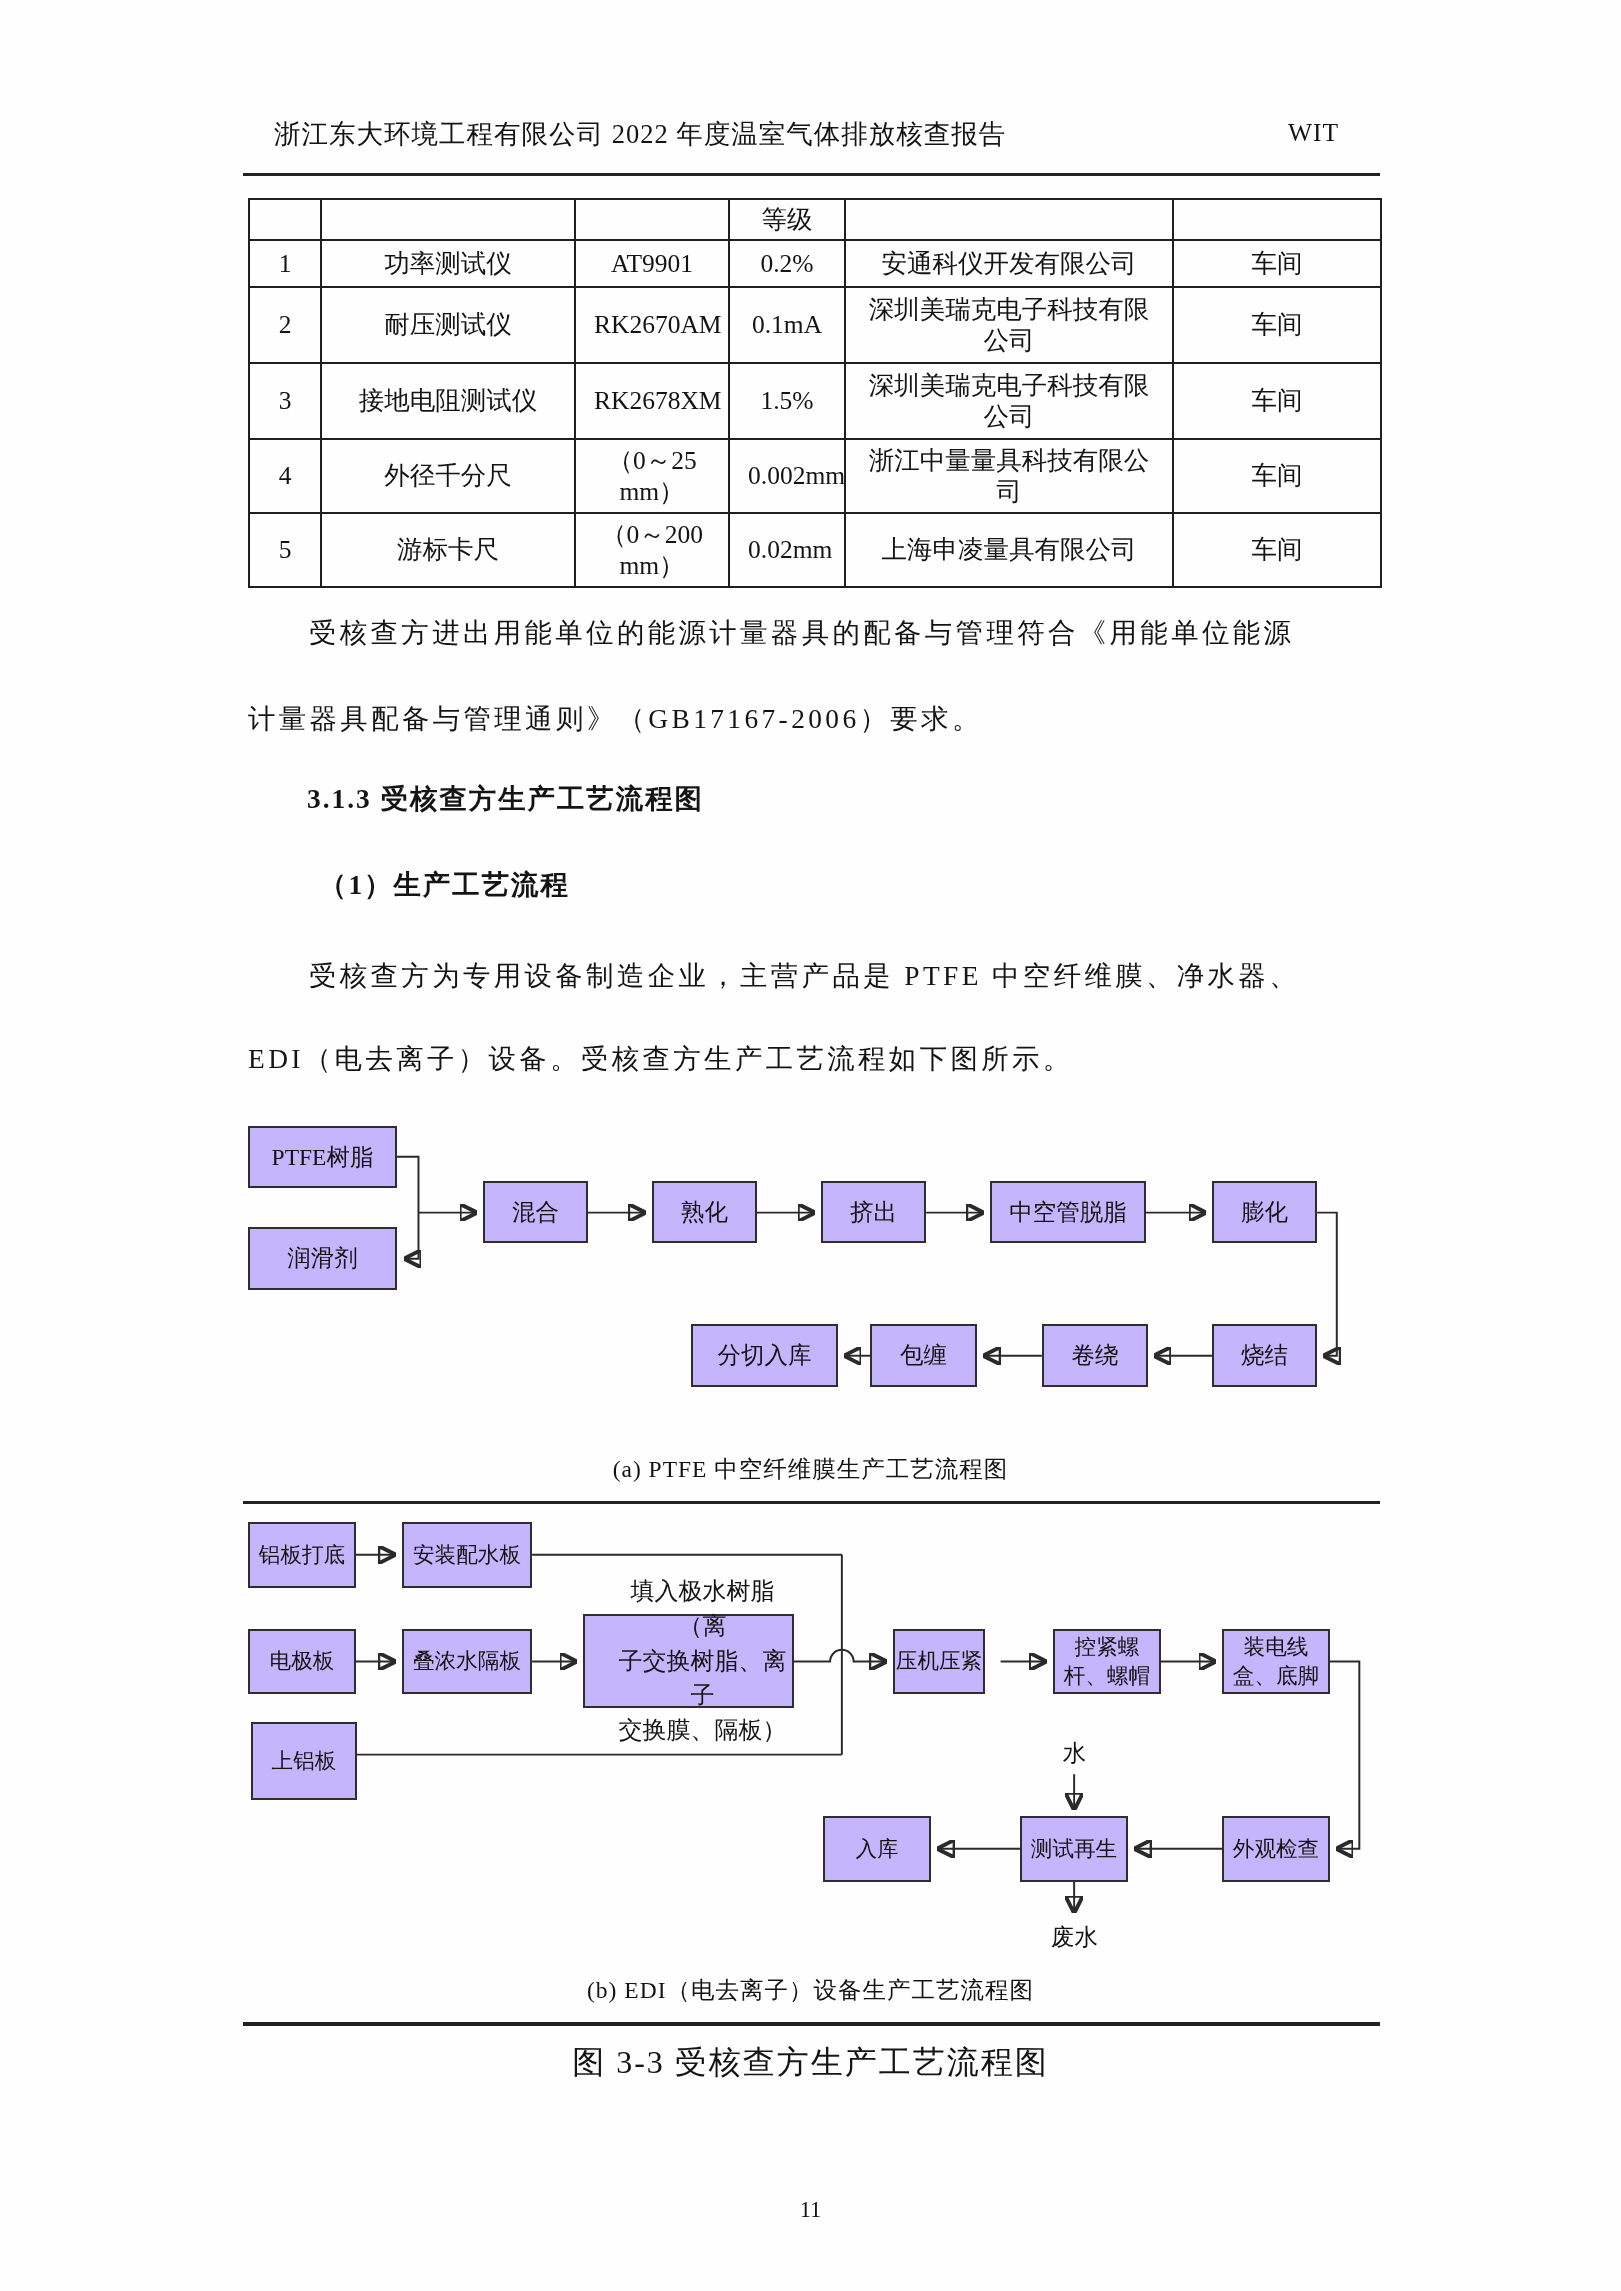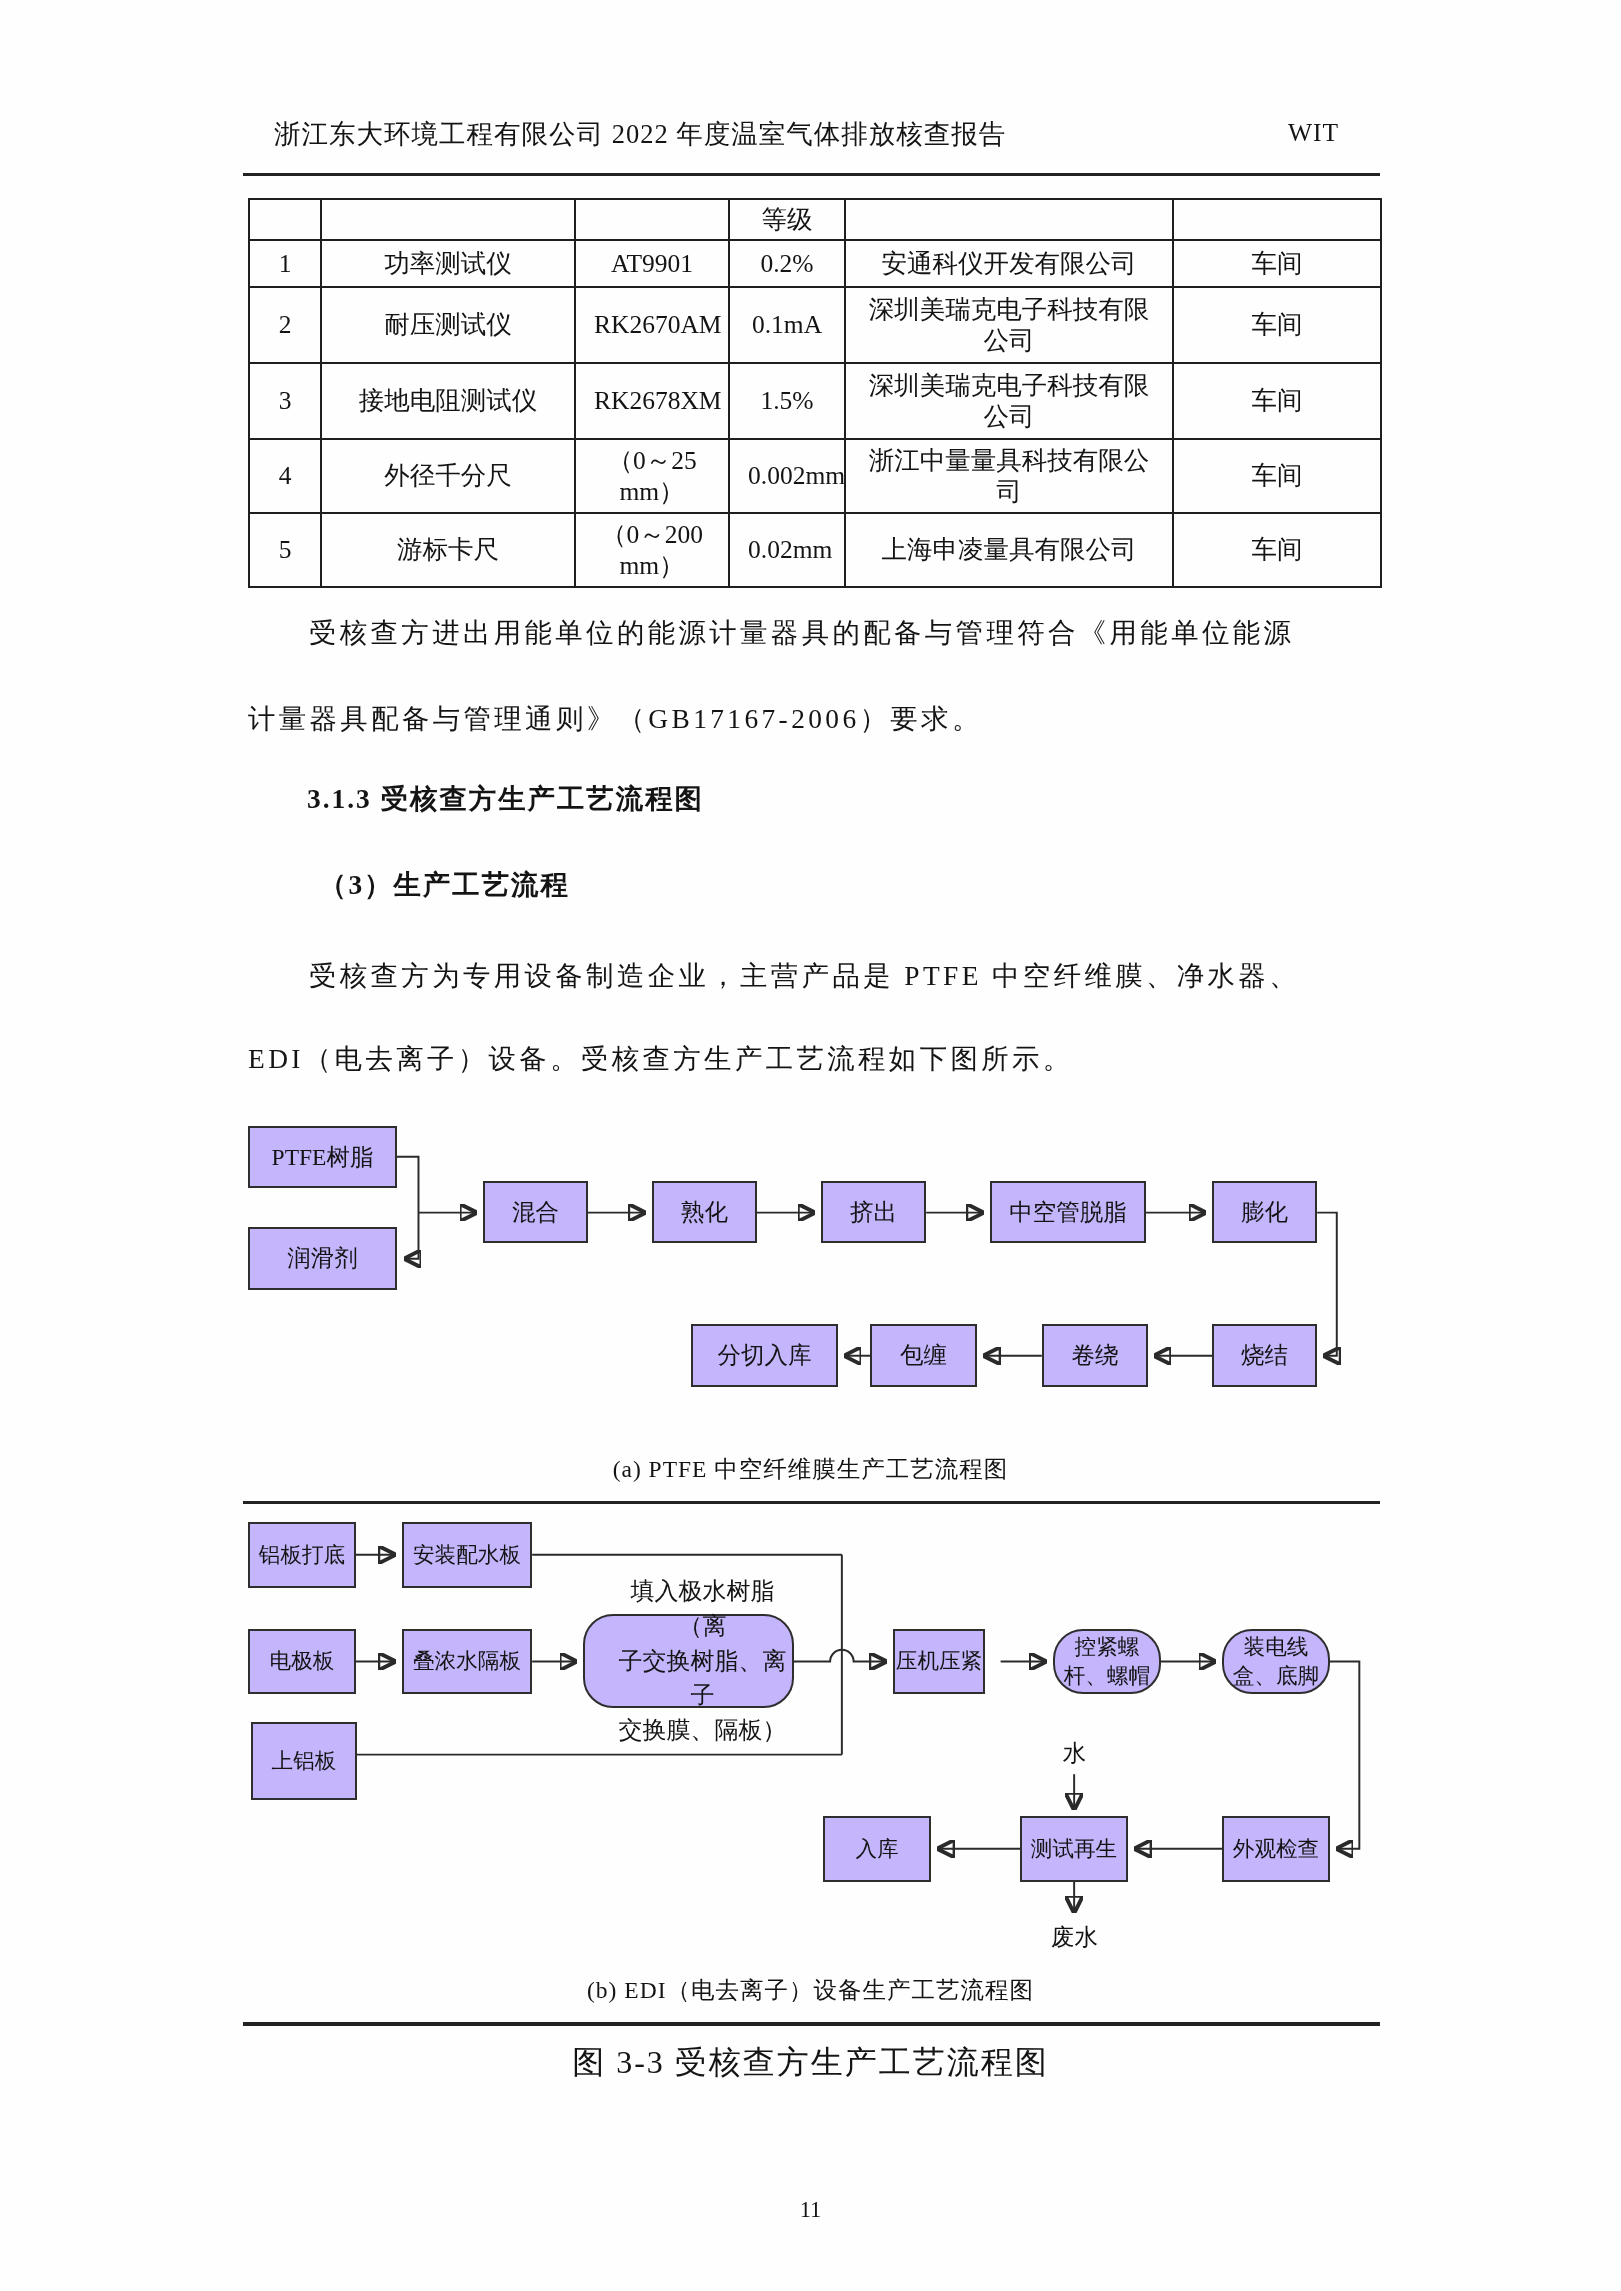--- a/index.html
+++ b/index.html
@@ -23,21 +23,21 @@
     position:absolute;left:248px;top:198px;
     width:1131px;border-collapse:collapse;table-layout:fixed;
     font-size:25.5px;
   }
   table.meters td{
     border:2px solid #1f1f1f;
     text-align:center;vertical-align:middle;
     padding:2px 18px;line-height:1.22;
     overflow:hidden;
   }
-  .preline{white-space:pre-line;border-radius:30px;}
+  .preline{white-space:pre-line;}
 
   .para{left:248px;width:1137px;font-size:27.4px;letter-spacing:3.4px;line-height:1.3;white-space:nowrap;}
   .indent{text-indent:61px;}
   .bold{font-weight:bold;}
 
   .fbox{
     position:absolute;
     border:2px solid #2e2e2e;
     background:#c4b5fd;
     display:flex;align-items:center;justify-content:center;
@@ -125,21 +125,21 @@
       <td>0.02mm</td>
       <td>上海申凌量具有限公司</td>
       <td>车间</td>
     </tr>
   </tbody>
     </table>
 
   <div class="abs para indent" style="top:616px">受核查方进出用能单位的能源计量器具的配备与管理符合《用能单位能源</div>
   <div class="abs para" style="top:702px">计量器具配备与管理通则》（GB17167-2006）要求。</div>
   <div class="abs para bold" style="top:782px;padding-left:59px;letter-spacing:2px">3.1.3 受核查方生产工艺流程图</div>
-  <div class="abs para bold" style="top:868px;padding-left:71px;letter-spacing:2px">（3）生产工艺流程</div>
+  <div class="abs para bold" style="top:868px;padding-left:71px;letter-spacing:2px">（1）生产工艺流程</div>
   <div class="abs para indent" style="top:959px">受核查方为专用设备制造企业，主营产品是 PTFE 中空纤维膜、净水器、</div>
   <div class="abs para" style="top:1042px">EDI（电去离子）设备。受核查方生产工艺流程如下图所示。</div>
 
   <svg class="wires" viewBox="0 0 1654 2338">
     <defs>
       <marker id="arr" markerWidth="9" markerHeight="9" refX="8" refY="4.5" orient="auto">
         <path d="M0,0 L9,4.5 L0,9 z" fill="#2a2a2a" stroke="none"></path>
       </marker>
     </defs>
     <g>

